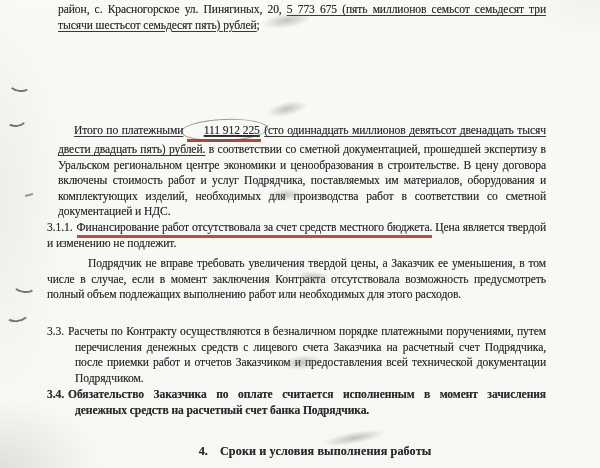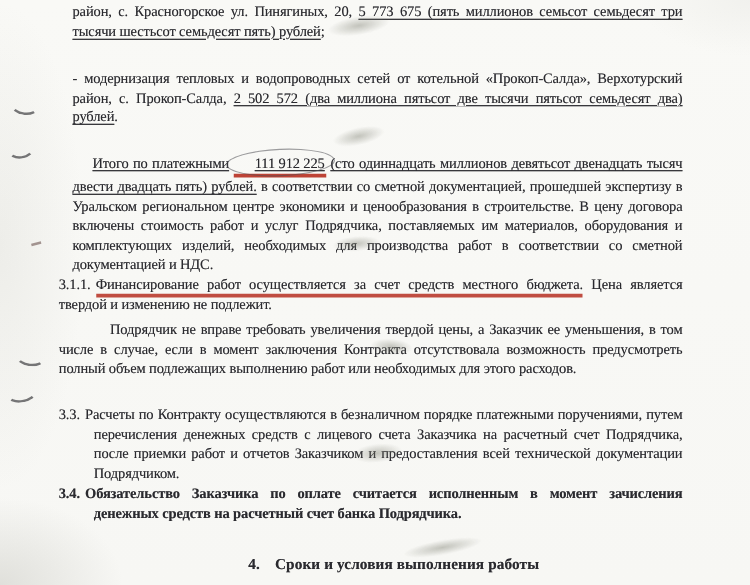--- a/index.html
+++ b/index.html
@@ -15,21 +15,21 @@
   }
   .para{
     position:absolute;
     font-size:11.6px;line-height:15.6px;
     text-align:justify;
     letter-spacing:-0.1px;
     text-shadow:0 0 .3px rgba(20,20,25,.45);
   }
   .ul{ text-decoration:underline; text-underline-offset:2px; text-decoration-thickness:1.1px; text-decoration-color:rgba(40,40,45,.85); }
   .red-ul{ border-bottom:3px solid rgba(182,47,33,.85); padding-bottom:.5px; }
-  .amount-wrap{ position:relative; display:inline-block; border-bottom:3px solid rgba(182,47,33,.9); padding:0 1px .5px 1px; }
+  .amount-wrap{ position:relative; display:inline-block; border-bottom:3px solid rgba(182,47,33,.9); padding:0 1px .5px 1px;text-decoration:underline; }
   .amount-oval{
     position:absolute; left:-6px; right:-7px; top:-4px; bottom:-2px;
     border:1.4px solid rgba(78,78,84,.55); border-radius:50%;
     transform:rotate(-2.4deg); pointer-events:none;
   }
   .num{ padding-right:4px; }
   .heading{
     position:absolute; width:600px; text-align:center;
     font-size:12.2px; font-weight:bold; letter-spacing:.1px;
     text-shadow:0 0 .3px rgba(20,20,25,.5);
@@ -48,27 +48,26 @@
     filter:blur(.5px); pointer-events:none;
   }
 </style>
 </head>
 <body>
 
 <div class="page">
 
   <div class="para" style="left:58px;top:2px;width:488px;"><span>район, с. Красногорское ул. Пинягиных, 20, </span><span class="ul">5 773 675 (пять миллионов семьсот семьдесят три тысячи шестьсот семьдесят пять) рублей</span><span>;</span></div>
 
-  <div class="para" style="left:58px;top:55px;width:488px;"><span>- модернизация тепловых и водопроводных сетей от котельной «Прокоп-Салда», Верхотурский район, с. Прокоп-Салда, </span><span class="ul">2 502 572 (два миллиона пятьсот две тысячи пятьсот семьдесят два) рублей</span><span>.</span></div>
 
   <div class="para" style="left:58px;top:123px;width:488px;text-indent:16px;"><span class="ul">Итого по платежными</span>
     <span class="amount-wrap"><span class="amount-oval"></span><span class="ul">111 912 225</span></span>
     <span class="ul">(сто одиннадцать миллионов девятьсот двенадцать тысяч двести двадцать пять) рублей.</span><span> в соответствии со сметной документацией, прошедшей экспертизу в Уральском региональном центре экономики и ценообразования в строительстве. В цену договора включены стоимость работ и услуг Подрядчика, поставляемых им материалов, оборудования и комплектующих изделий, необходимых для производства работ в соответствии со сметной документацией и НДС.</span></div>
 
-  <div class="para" style="left:47px;top:220px;width:499px;"><span class="num">3.1.1.</span><span class="red-ul">Финансирование работ осуществляется за счет средств местного бюджета.</span><span> Цена является твердой и изменению не подлежит.</span></div>
+  <div class="para" style="left:47px;top:220px;width:499px;"><span class="num">3.1.1.</span><span class="red-ul">Финансирование работ отсутствовала за счет средств местного бюджета.</span><span> Цена является твердой и изменению не подлежит.</span></div>
 
   <div class="para" style="left:47px;top:256px;width:499px;text-indent:41px;"><span>Подрядчик не вправе требовать увеличения твердой цены, а Заказчик ее уменьшения, в том числе в случае, если в момент заключения Контракта отсутствовала возможность предусмотреть полный объем подлежащих выполнению работ или необходимых для этого расходов.</span></div>
 
 
   <div class="para" style="left:75px;top:324px;width:471px;text-indent:-28px;"><span class="num">3.3.</span><span>Расчеты по Контракту осуществляются в безналичном порядке платежными поручениями, путем перечисления денежных средств с лицевого счета Заказчика на расчетный счет Подрядчика, после приемки работ и отчетов Заказчиком и предоставления всей технической документации Подрядчиком.</span></div>
 
   <div class="para" style="left:75px;top:387px;width:471px;text-indent:-28px;font-weight:bold;"><span class="num">3.4.</span><span>Обязательство Заказчика по оплате считается исполненным в момент зачисления денежных средств на расчетный счет банка Подрядчика.</span></div>
 
   <div class="heading" style="top:444px;left:15px;"><span class="hnum">4.</span><span>Сроки и условия выполнения работы</span></div>
 

